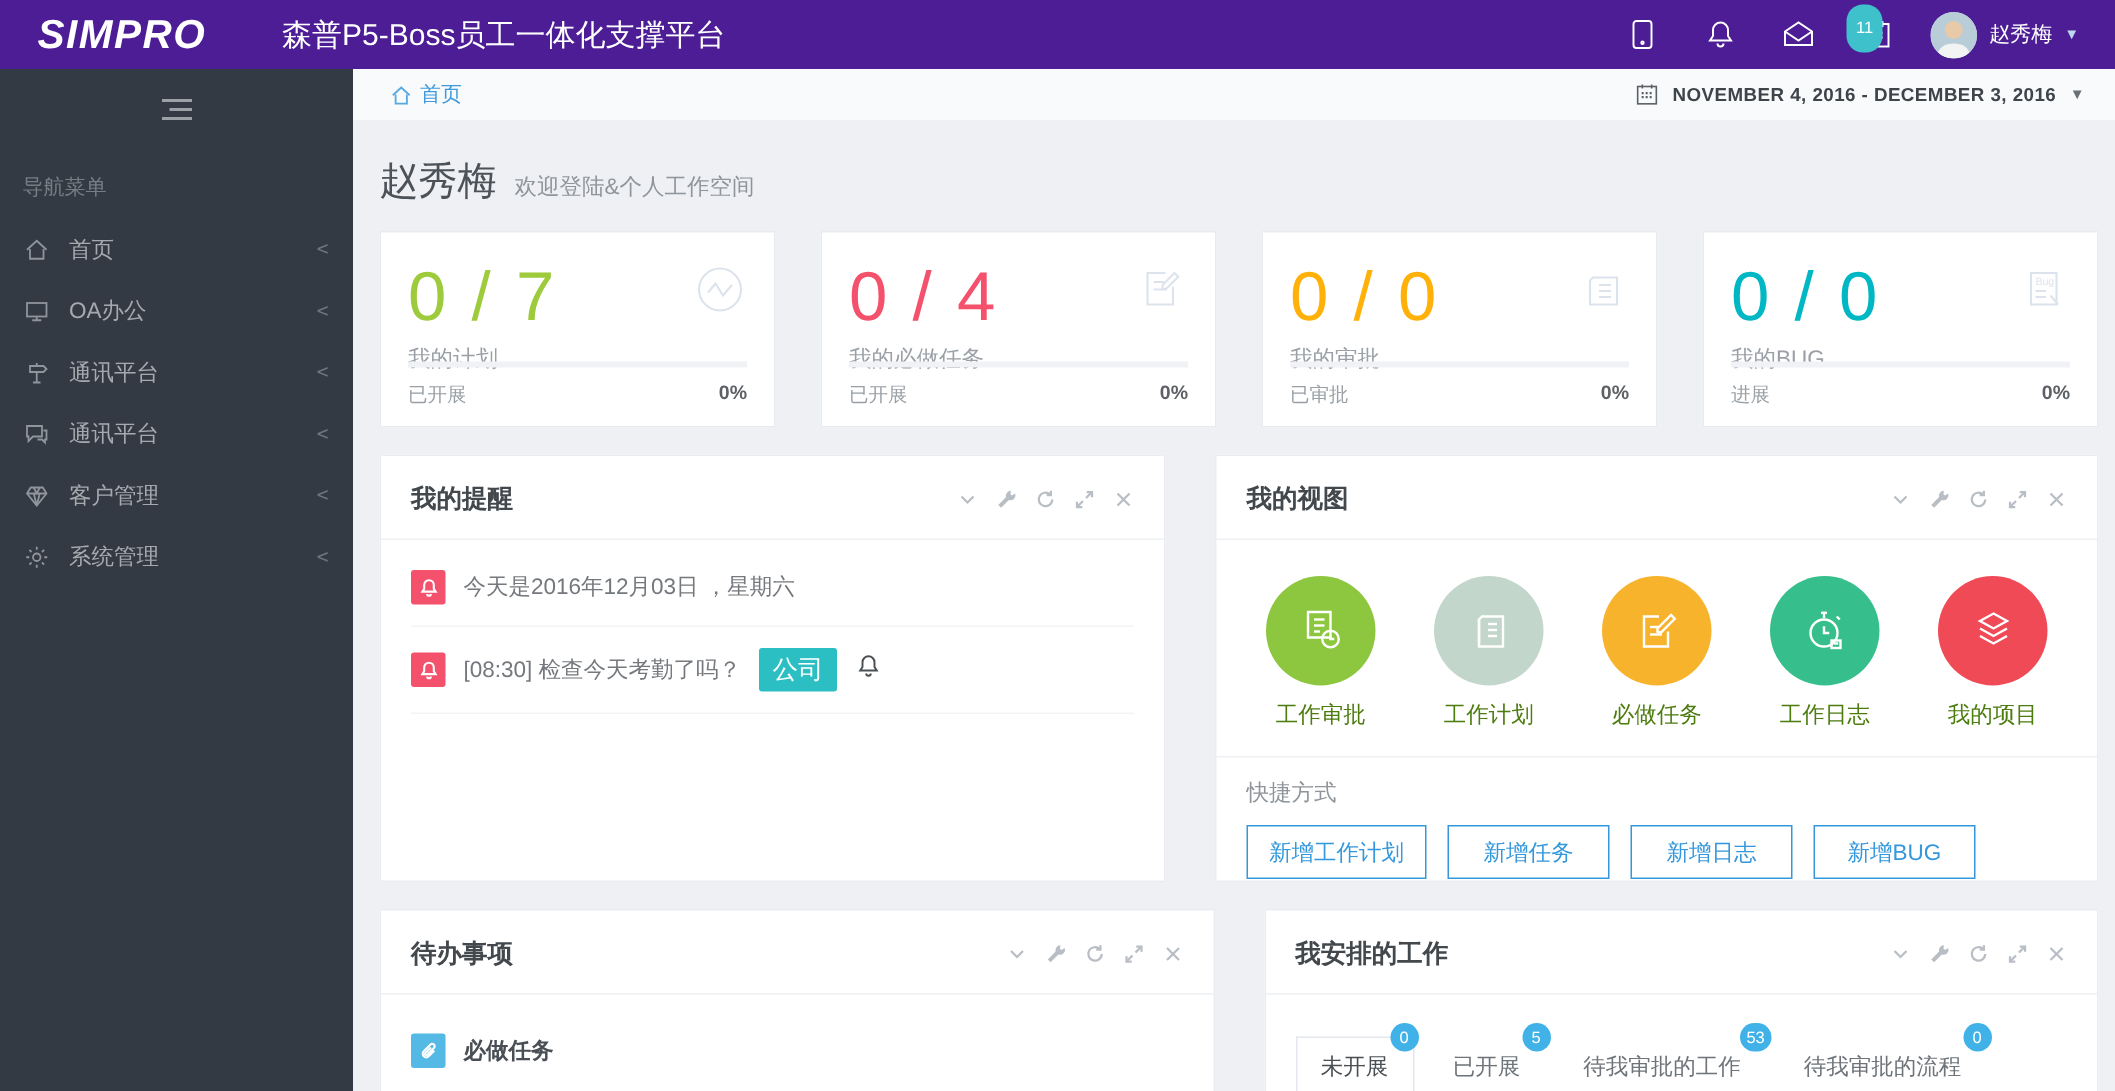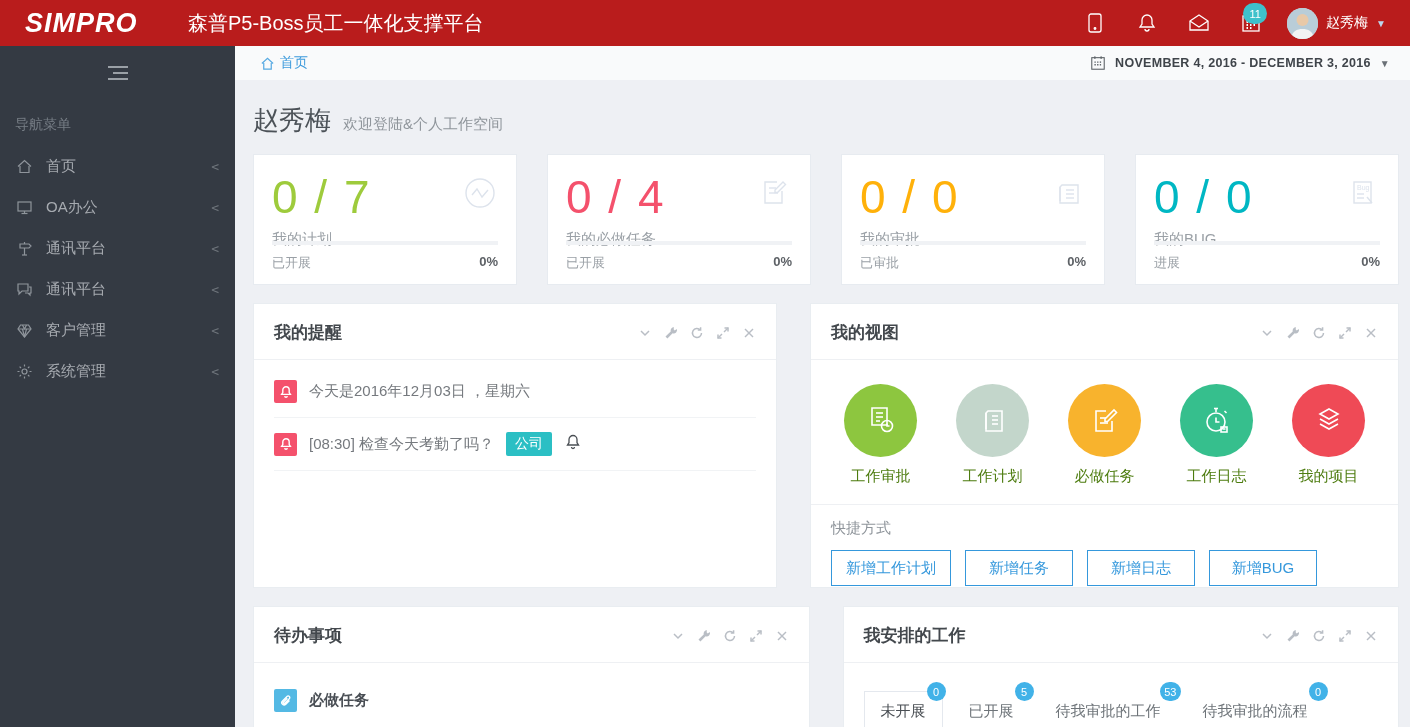--- a/index.html
+++ b/index.html
@@ -1,29 +1,29 @@
 <!DOCTYPE html>
 <html><head>
 <meta charset="utf-8">
 <style>
   * { margin:0; padding:0; box-sizing:border-box; }
   html,body { width:1410px; height:727px; overflow:hidden;
     font-family:"Liberation Sans","DejaVu Sans",sans-serif; background:#eef0f4; }
 
   
-  .topbar { position:fixed; top:0; left:0; right:0; height:46px; background:#b91c1c;
+  .topbar { position:fixed; top:0; left:0; right:0; height:46px; background:#4c1d95;
     display:flex; align-items:center; z-index:20; }
   .logo { width:180px; padding-left:25px; color:#fff; font-size:27px; font-weight:bold;
     font-style:italic; letter-spacing:1px; }
   .app-title { color:#fff; font-size:20px; margin-left:8px; flex:1; }
   .topbar-icons { display:flex; align-items:center; gap:8px; margin-right:18px; }
   .top-icon { width:44px; height:46px; display:flex; align-items:center; justify-content:center;
     cursor:pointer; position:relative; }
   .top-icon svg { stroke:#fff; fill:none; stroke-width:1.3; }
-  .cal-badge { position:absolute; top:3px; left:14px; min-width:24px; height:21px; border-radius:11px;
+  .cal-badge { position:absolute; top:3px; left:2px; min-width:24px; height:32px; border-radius:11px;
     background:#3fc1cb; color:#fff; font-size:11px; display:flex; align-items:center;
     justify-content:center; padding:0 4px; }
   .user-chip { display:flex; align-items:center; gap:8px; cursor:pointer; padding:0 6px; }
   .avatar { width:31px; height:31px; border-radius:50%; overflow:hidden; background:#cfd8dd; }
   .user-name { color:#fff; font-size:14px; }
   .user-caret { color:#bcd8ee; font-size:10px; }
 
   
   .sidebar { position:fixed; top:46px; left:0; bottom:0; width:235px; background:#343a43; z-index:10; }
   .burger { height:54px; display:flex; align-items:center; justify-content:center; cursor:pointer; }
@@ -82,21 +82,21 @@
   .ptool svg .fillme { fill:#b9bec5; stroke:none; }
   .panel-body { padding:6px 20px 16px 20px; }
 
   
   .rem-row { display:flex; align-items:center; gap:12px; padding:14px 0;
     border-bottom:1px solid #f1f3f5; }
   .rem-badge { width:23px; height:23px; background:#f4516c; border-radius:2px; flex:0 0 auto;
     display:flex; align-items:center; justify-content:center; }
   .rem-badge svg { stroke:#fff; fill:none; stroke-width:1.4; }
   .rem-text { font-size:15px; color:#75797e; }
-  .tag-teal { background:#2bbfc4; color:#fff; font-size:14px; padding:3px 9px; border-radius:2px; }
+  .tag-teal { background:#2bbfc4; color:#fff; font-size:17px; padding:3px 9px; border-radius:2px; }
   .rem-bell svg { stroke:#4a4f54; fill:none; stroke-width:1.3; }
 
   
   .views-row { display:flex; gap:13px; padding:18px 0 0 0; }
   .view-item { width:99px; text-align:center; cursor:pointer; }
   .view-circle { width:73px; height:73px; border-radius:50%; margin:0 auto; display:flex;
     align-items:center; justify-content:center; }
   .view-circle svg { stroke:#fff; fill:none; stroke-width:1.6; }
   .vc1{background:#8dc63f} .vc2{background:#c3d6cb} .vc3{background:#f8b32d}
   .vc4{background:#36bf8d} .vc5{background:#ef4a56}

